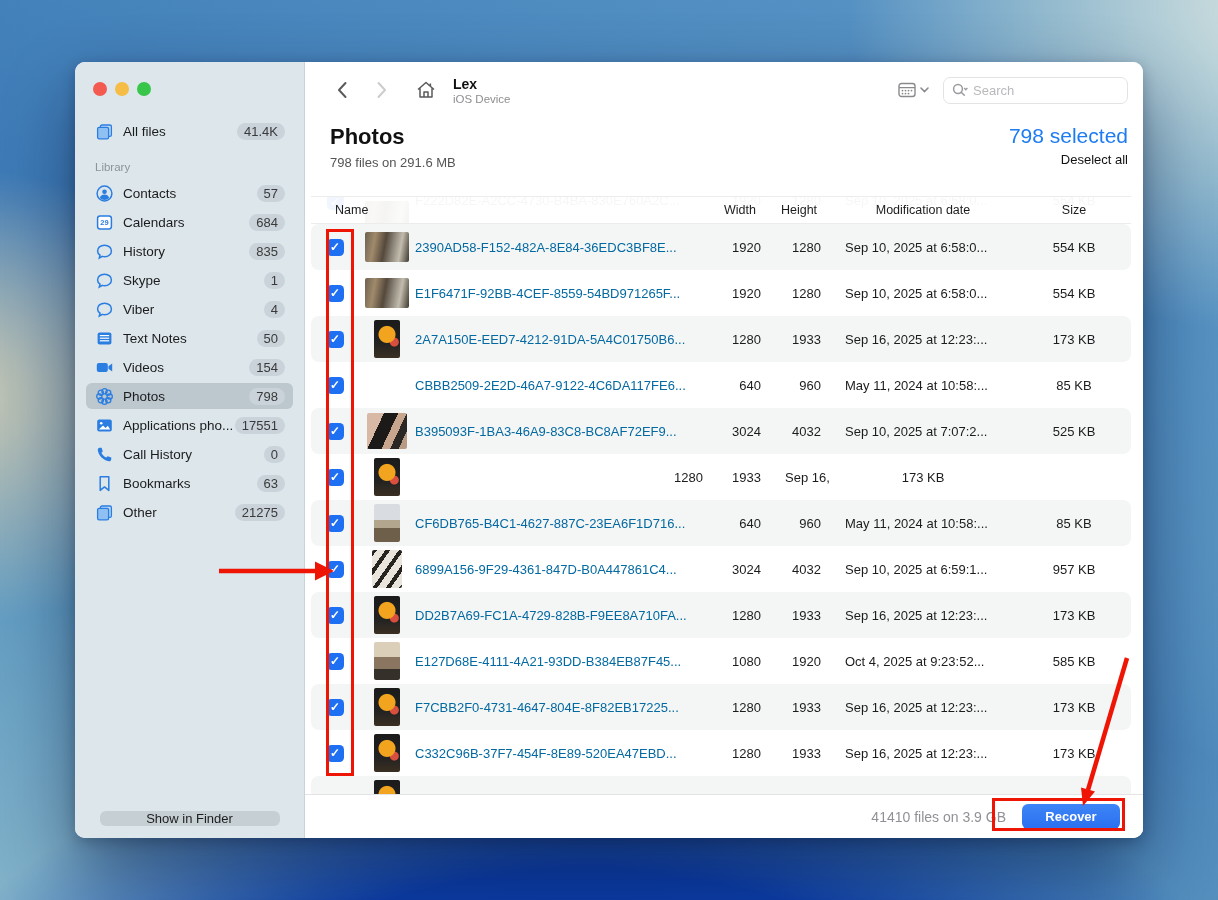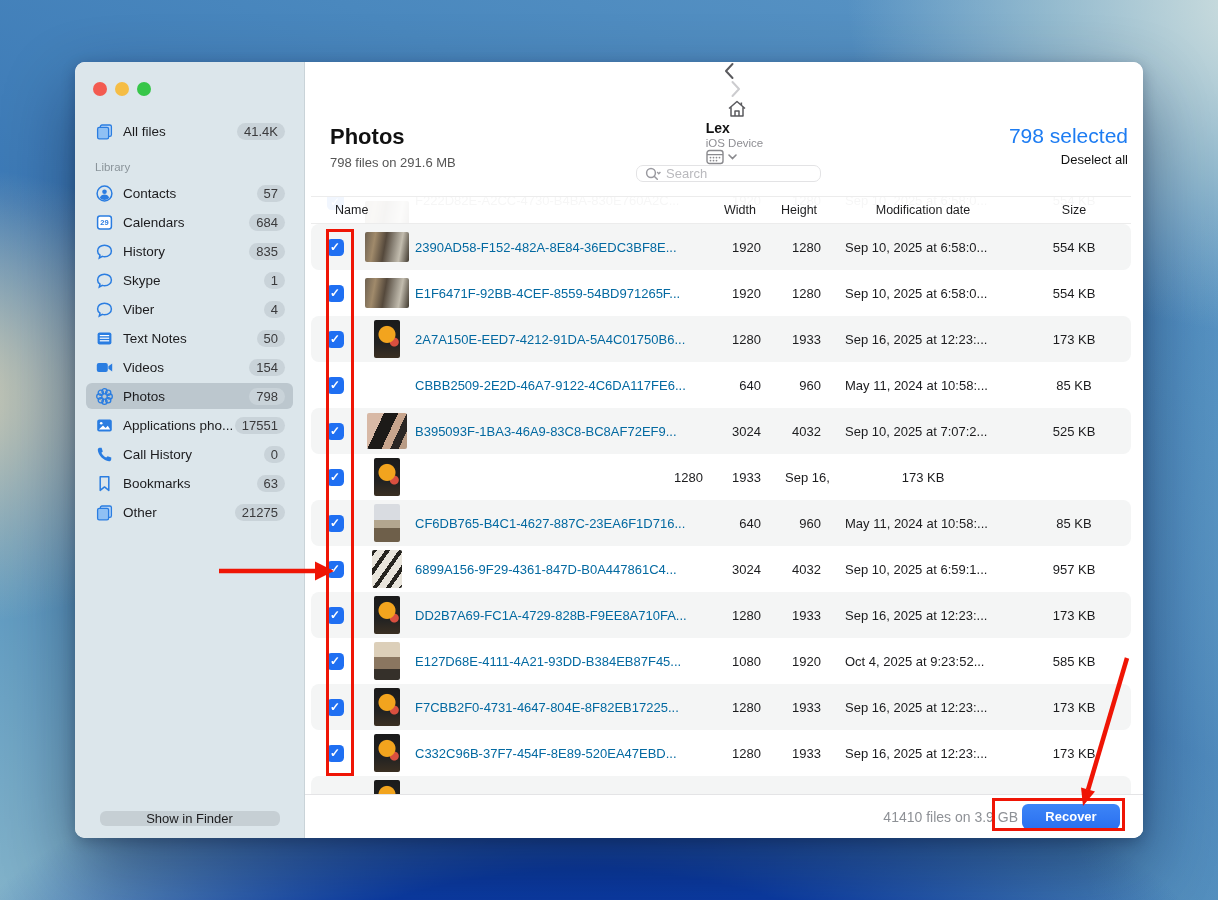--- a/index.html
+++ b/index.html
@@ -48,21 +48,21 @@
 
   .finder-btn {
     margin:0 auto 12px auto; width:180px; height:15px; border-radius:6px;
     background:#c6cfd4; border:none; font-size:13px; color:#1c1c1e;
     font-family:inherit; display:block;
   }
 
   
   .content { flex:1; display:flex; flex-direction:column; background:#fff; min-width:0; }
 
-  .toolbar { height:56px; display:flex; align-items:center; padding:0 15px 0 24px;flex-direction:column; }
+  .toolbar { height:56px; display:flex; align-items:center; padding:0 15px 0 24px; }
   .nav-btn { width:26px; height:26px; border:none; background:transparent; display:flex; align-items:center; justify-content:center; }
   .home-btn { width:30px; height:30px; border:none; background:transparent; margin-left:16px; display:flex; align-items:center; justify-content:center; }
   .device { margin-left:12px; }
   .device-name { font-size:14px; font-weight:bold; color:#111; }
   .device-type { font-size:11.5px; color:#8e8e93; margin-top:1px; }
   .toolbar-spacer { flex:1; }
   .view-btn { border:none; background:transparent; display:flex; align-items:center; gap:4px; margin-right:14px; }
   .search-box {
     width:185px; height:27px; border:1px solid #e3e3e5; border-radius:7px;
     display:flex; align-items:center; padding:0 8px; background:#fff;
@@ -120,21 +120,21 @@
   .c-w, .c-h { font-size:13px; color:#1c1c1e; text-align:right; padding-right:8px; }
   .c-date { font-size:13px; color:#1c1c1e; padding-left:16px; white-space:nowrap; overflow:hidden; }
   .c-size { font-size:13px; color:#1c1c1e; text-align:center; }
   .trow.partial .checkbox { visibility:hidden; }
 
   .ghost-row .c-name, .ghost-row .c-w, .ghost-row .c-h, .ghost-row .c-date, .ghost-row .c-size { color:#6a6a6a; }
 
   
   .wfooter {
     height:44px; border-top:1px solid #e4e4e6; display:flex; align-items:center;
-    justify-content:flex-end; padding:0 23px; gap:4px; background:#fff;
+    justify-content:flex-end; padding:0 23px; gap:16px; background:#fff;
   }
   .total-label { font-size:14px; color:#8e9196; }
   .recover-btn {
     width:98px; height:25px; border:none; border-radius:6px;
     background:linear-gradient(180deg,#3d85f7,#2a70f0); color:#fff; font-size:13px;
     font-family:inherit; font-weight:bold;
   }
 
   
   .anno { position:absolute; pointer-events:none; z-index:60; }

